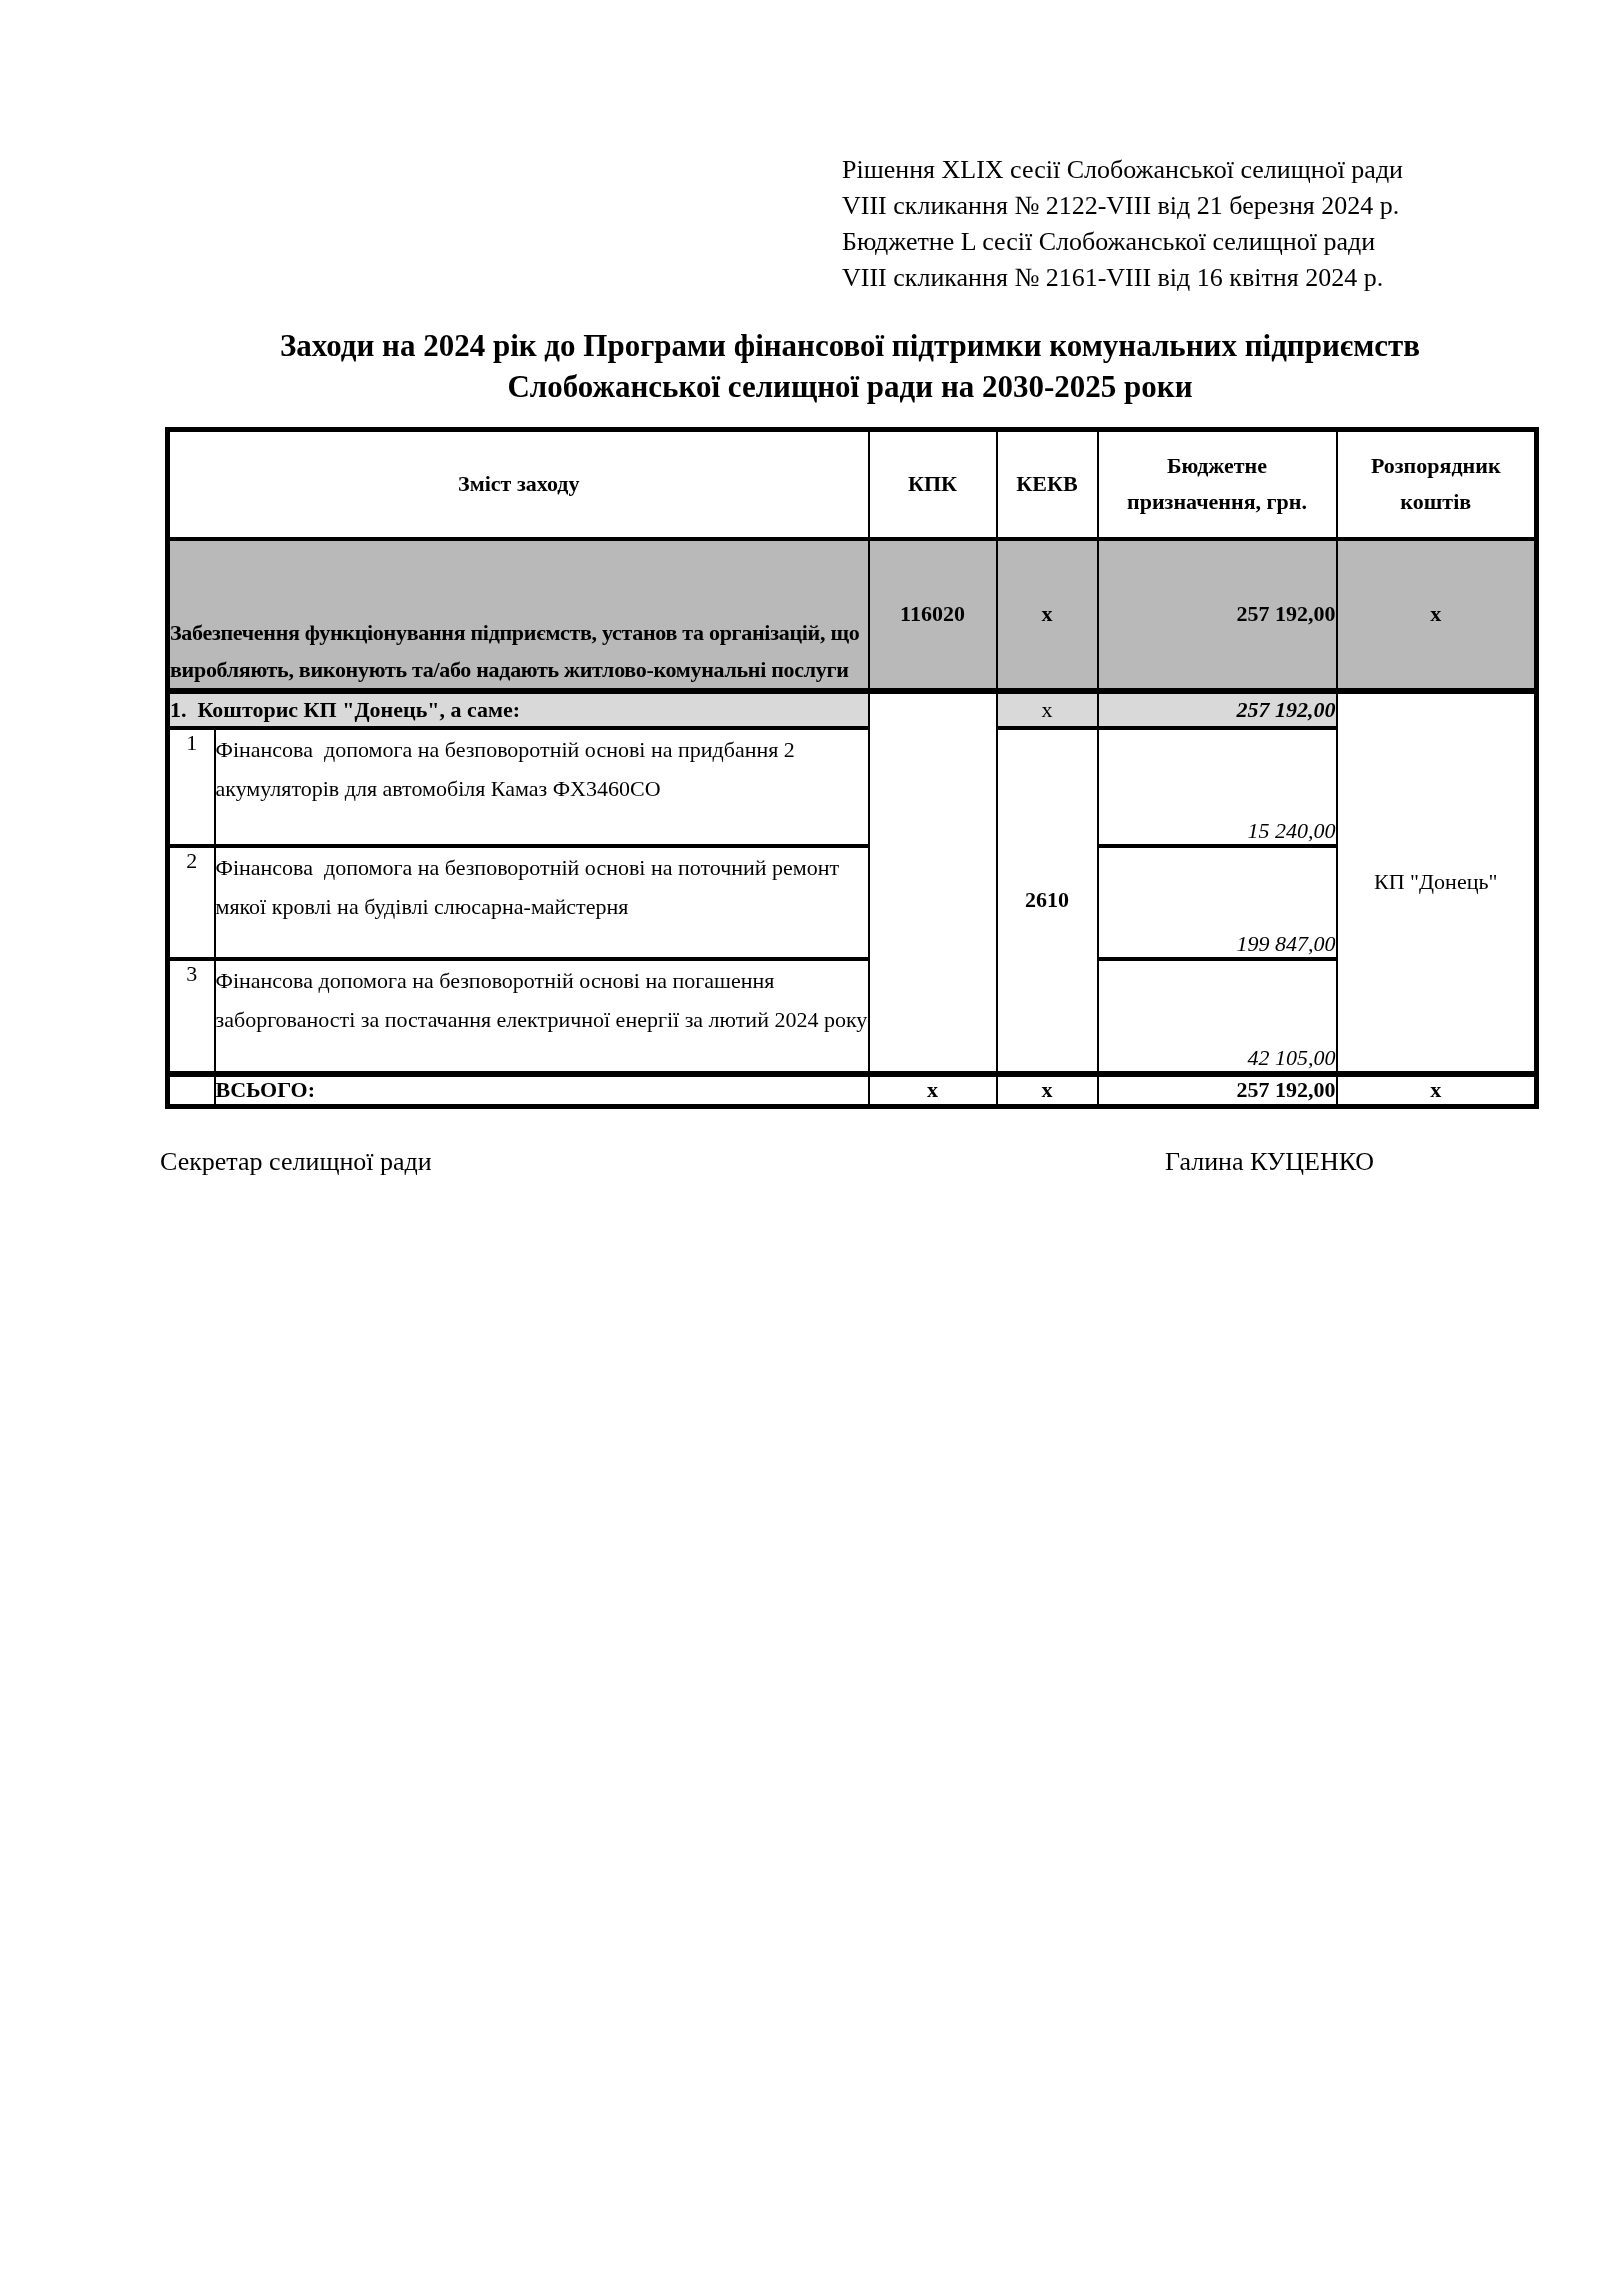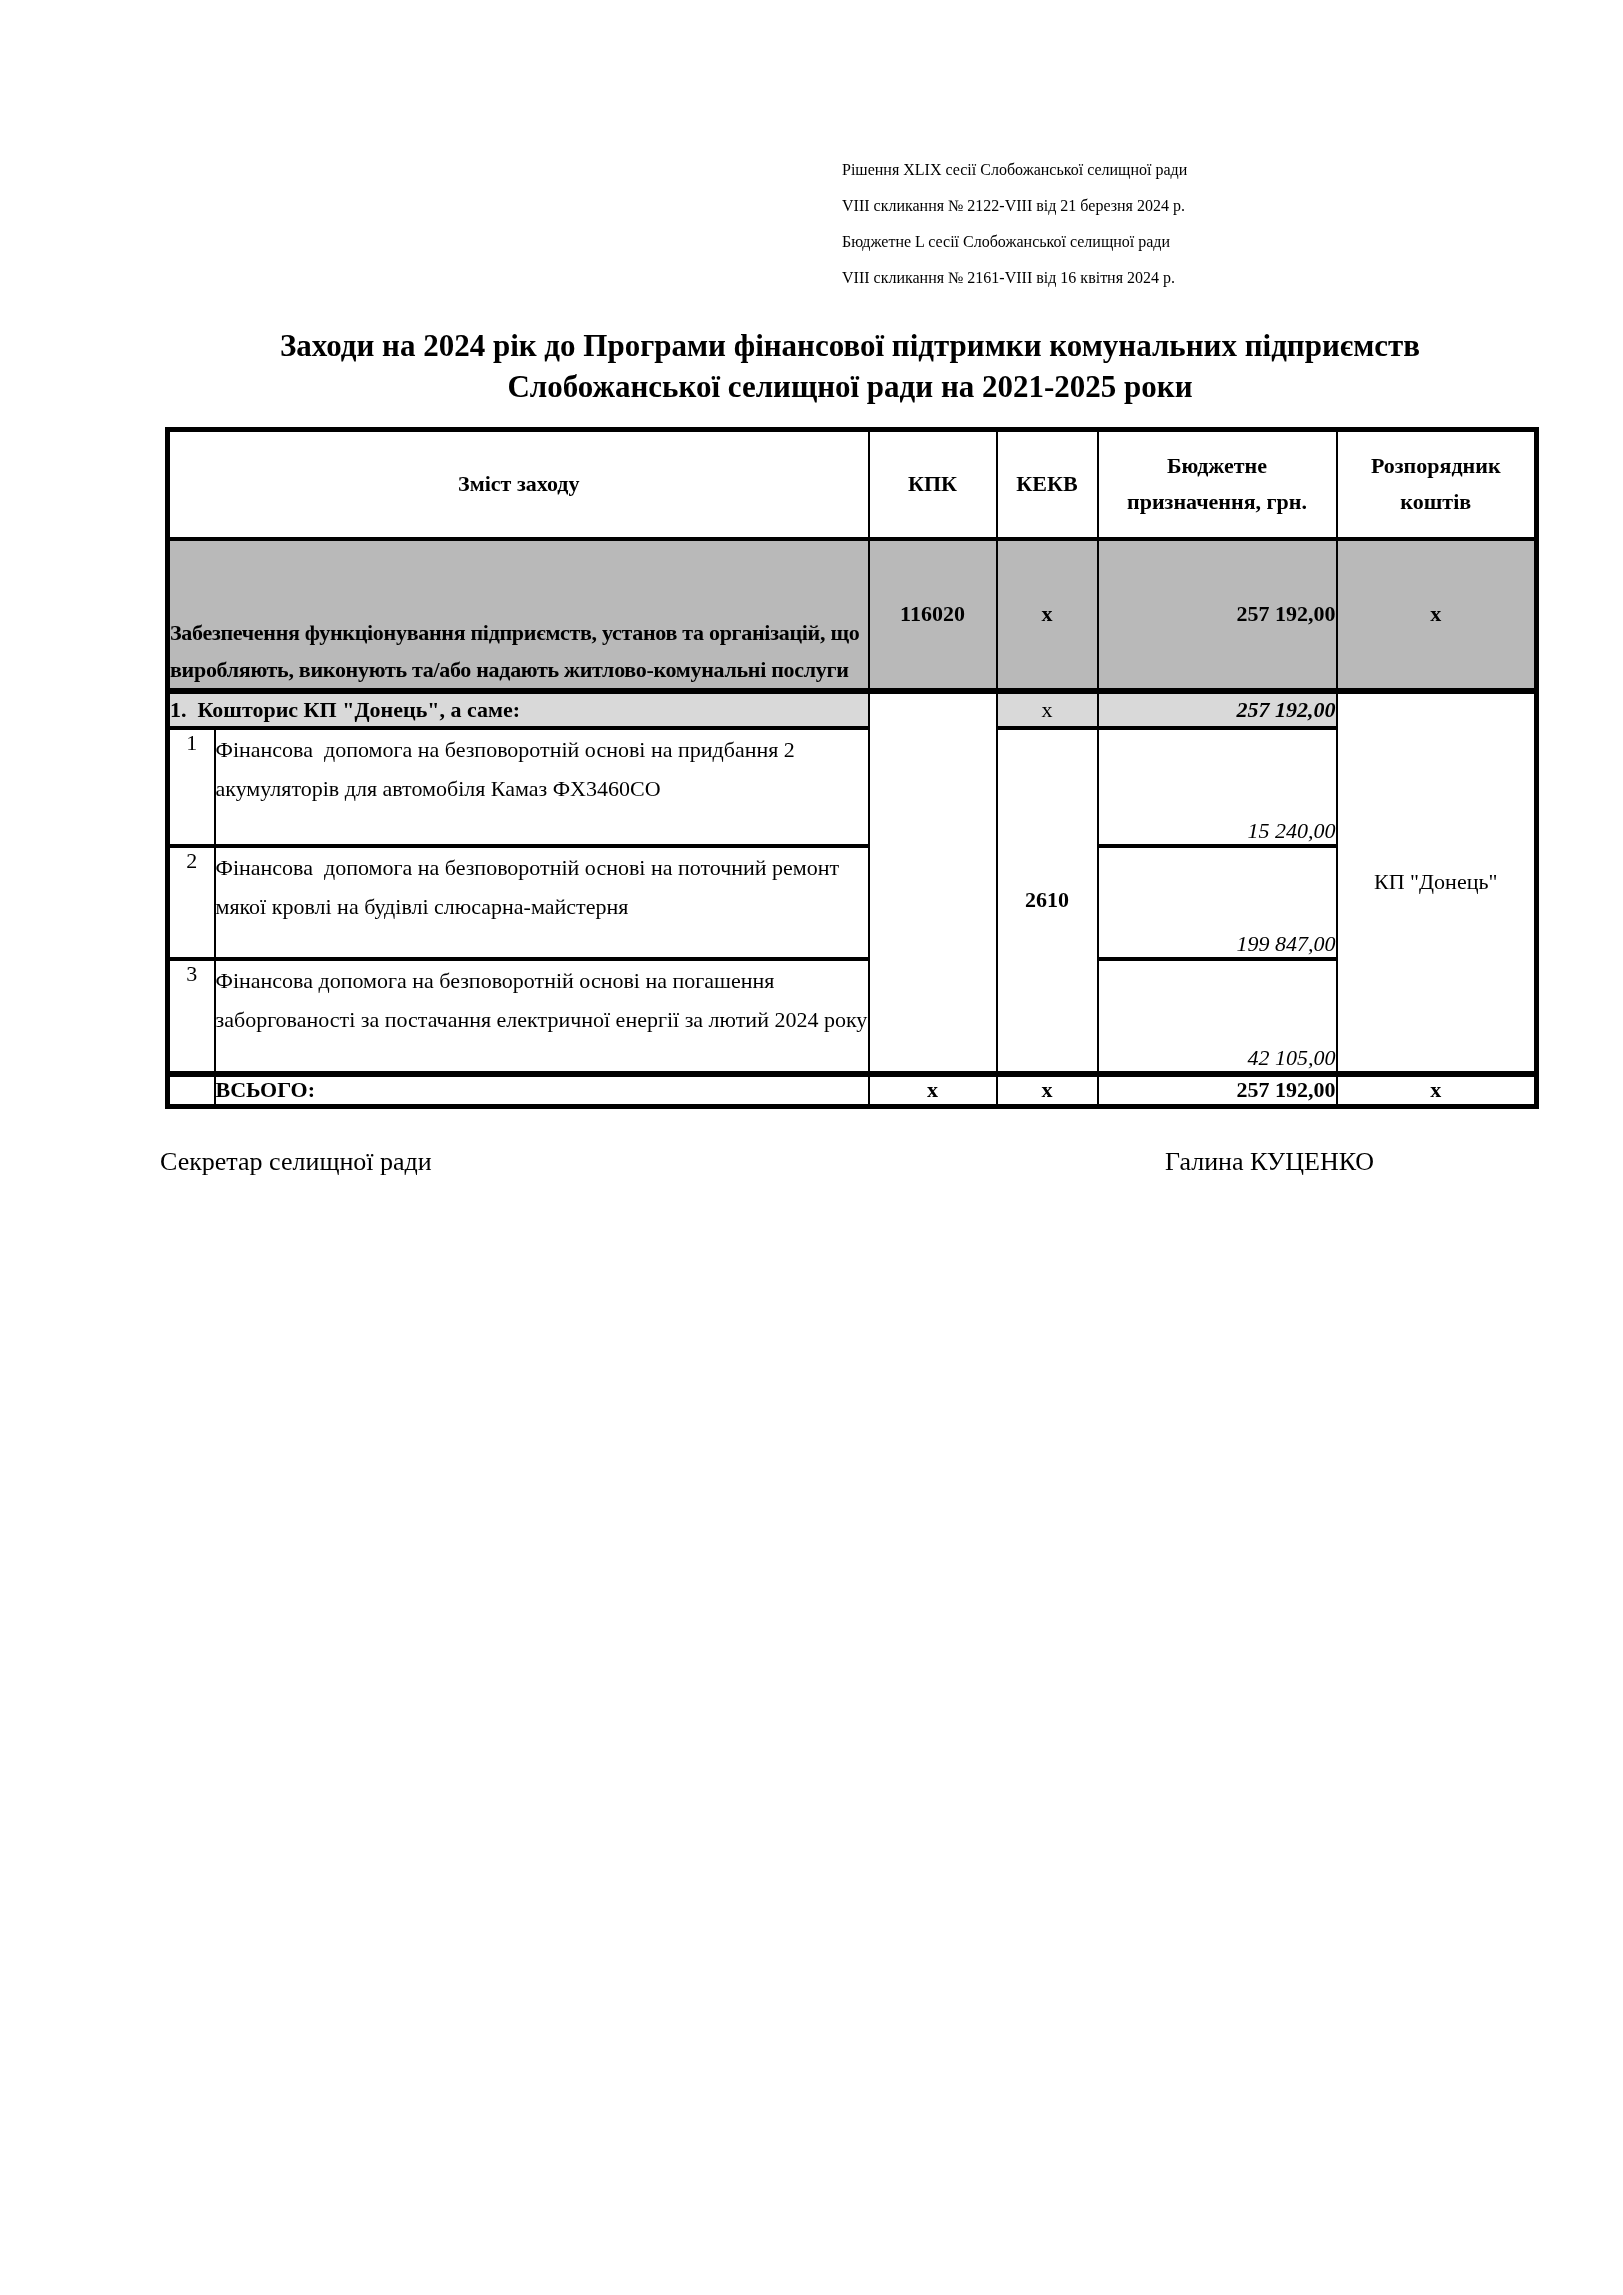--- a/index.html
+++ b/index.html
@@ -7,21 +7,21 @@
     position:relative;
     width:1623px;height:2295px;
     background:#ffffff;
     font-family:"Liberation Serif","DejaVu Serif",serif;
     color:#000;
     overflow:hidden;
   }
   
   .ref-block{
     position:absolute;left:842px;top:152px;
-    font-size:16px;line-height:36px;white-space:nowrap;
+    font-size:26px;line-height:36px;white-space:nowrap;
   }
   
   .doc-title{
     position:absolute;left:165px;top:325px;width:1370px;
     text-align:center;font-weight:bold;font-size:31px;line-height:41px;
   }
   
   table.measures{
     position:absolute;left:165px;top:427px;
     width:1370px;
@@ -102,21 +102,21 @@
 
   <div class="ref-block">
     <div>Рішення XLIX сесії Слобожанської селищної ради</div>
     <div>VIII скликання № 2122-VIII від 21 березня 2024 р.</div>
     <div>Бюджетне L сесії Слобожанської селищної ради</div>
     <div>VIII скликання № 2161-VIII від 16 квітня 2024 р.</div>
   </div>
 
   <div class="doc-title">
     <div>Заходи на 2024 рік до Програми фінансової підтримки комунальних підприємств</div>
-    <div>Слобожанської селищної ради на 2021-2025 роки</div>
+    <div>Слобожанської селищної ради на 2030-2025 роки</div>
   </div>
 
   <table class="measures">
     <colgroup>
       <col style="width:47px">
       <col style="width:654px">
       <col style="width:128px">
       <col style="width:101px">
       <col style="width:239px">
       <col style="width:200px">

